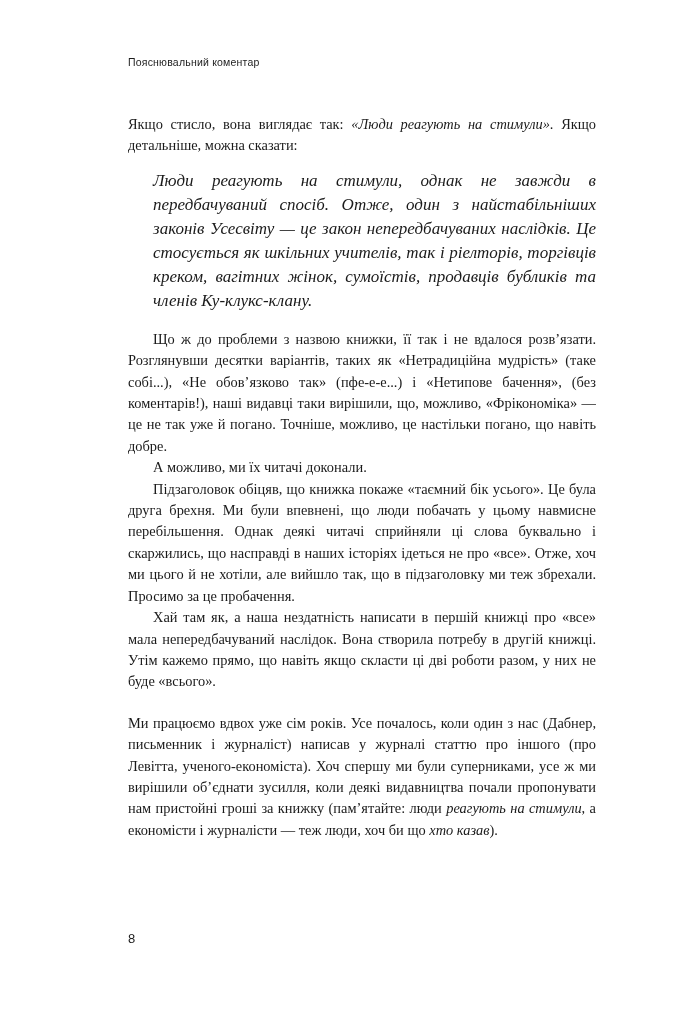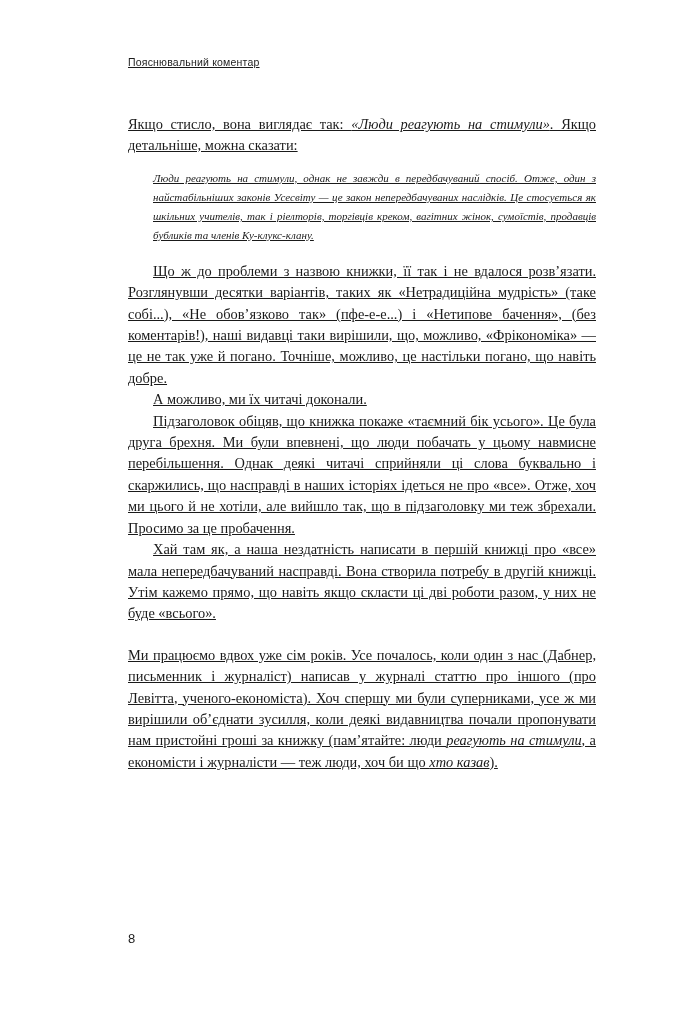--- a/index.html
+++ b/index.html
@@ -16,21 +16,20 @@
     overflow: hidden;
   }
   .page {
     position: absolute;
     left: 0;
     top: 0;
     width: 634px;
     height: 1024px;
     box-sizing: border-box;
     padding: 56px 88px 40px 128px;
-    text-decoration: underline;
   }
   .running-head {
     font-family: "Liberation Sans", "DejaVu Sans", sans-serif;
     font-size: 10.5px;
     letter-spacing: 0.2px;
     color: #1d1d1d;
     margin: 0 0 46px 0;
   }
   .body-col {
     width: 468px;
@@ -46,22 +45,22 @@
   p.indent {
     text-indent: 25px;
   }
   p.noindent {
     text-indent: 0;
   }
   .quote {
     margin: 12px 0 16px 0;
     padding-left: 25px;
     font-style: italic;
-    font-size: 11px;
-    line-height: 19px;
+    font-size: 17px;
+    line-height: 24px;
     text-align: justify;
   }
   .gap-block { height: 20px; }
   em { font-style: italic; }
   .folio {
     position: absolute;
     left: 128px;
     bottom: 78px;
     font-family: "Liberation Sans", "DejaVu Sans", sans-serif;
     font-size: 13px;
@@ -80,21 +79,21 @@
     <p class="noindent">Якщо стисло, вона виглядає так: <em>«Люди реагують на стимули»</em>. Якщо детальніше, можна сказати:</p>
 
     <div class="quote">Люди реагують на стимули, однак не завжди в передбачуваний спосіб. Отже, один з найстабільніших законів Усесвіту — це закон непередбачуваних наслідків. Це стосується як шкільних учителів, так і ріелторів, торгівців креком, вагітних жінок, сумоїстів, продавців бубликів та членів Ку-клукс-клану.</div>
 
     <p class="indent">Що ж до проблеми з назвою книжки, її так і не вдалося розв’язати. Розглянувши десятки варіантів, таких як «Нетрадиційна мудрість» (таке собі...), «Не обов’язково так» (пфе-е-е...) і «Нетипове бачення», (без коментарів!), наші видавці таки вирішили, що, можливо, «Фрікономіка» — це не так уже й погано. Точніше, можливо, це настільки погано, що навіть добре.</p>
 
     <p class="indent">А можливо, ми їх читачі доконали.</p>
 
     <p class="indent">Підзаголовок обіцяв, що книжка покаже «таємний бік усього». Це була друга брехня. Ми були впевнені, що люди побачать у цьому навмисне перебільшення. Однак деякі читачі сприйняли ці слова буквально і скаржились, що насправді в наших історіях ідеться не про «все». Отже, хоч ми цього й не хотіли, але вийшло так, що в підзаголовку ми теж збрехали. Просимо за це пробачення.</p>
 
-    <p class="indent">Хай там як, а наша нездатність написати в першій книжці про «все» мала непередбачуваний насправді. Вона створила потребу в другій книжці. Утім кажемо прямо, що навіть якщо скласти ці дві роботи разом, у них не буде «всього».</p>
+    <p class="indent">Хай там як, а наша нездатність написати в першій книжці про «все» мала непередбачуваний наслідок. Вона створила потребу в другій книжці. Утім кажемо прямо, що навіть якщо скласти ці дві роботи разом, у них не буде «всього».</p>
 
     <div class="gap-block"></div>
 
     <p class="noindent"><span>Ми працюємо вдвох уже сім років. Усе почалось, коли один з нас (Дабнер, письменник і журналіст) написав у журналі статтю про іншого (про Левітта, ученого-економіста). Хоч спершу ми були суперниками, усе ж ми вирішили об’єднати зусилля, коли деякі видавництва почали пропонувати нам пристойні гроші за книжку (пам’ятайте: люди </span><em>реагують на стимули</em><span>, а економісти і журналісти — теж люди, хоч би що </span><em>хто казав</em><span>).</span></p>
 
   </div>
 
   <div class="folio">8</div>
 
 </div>

